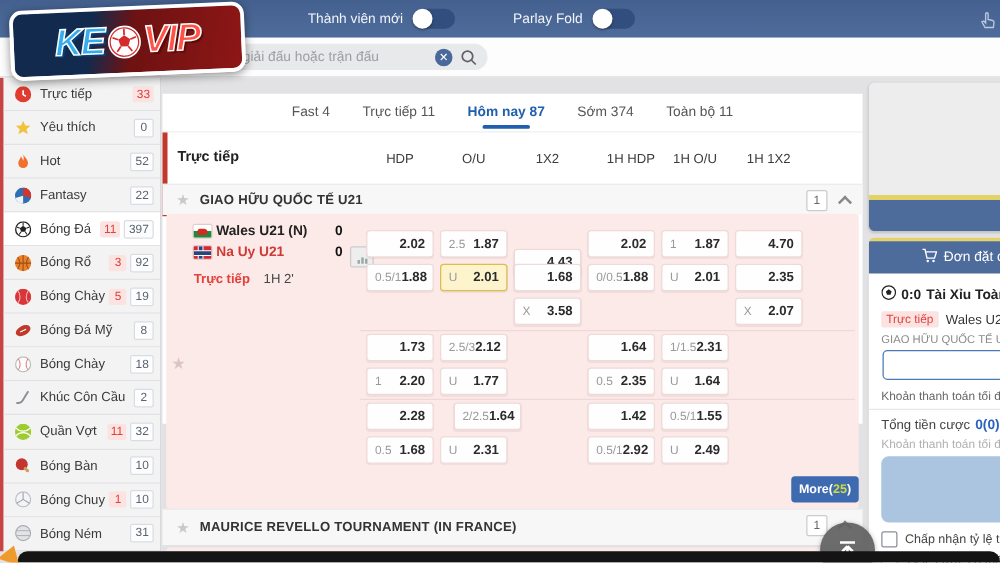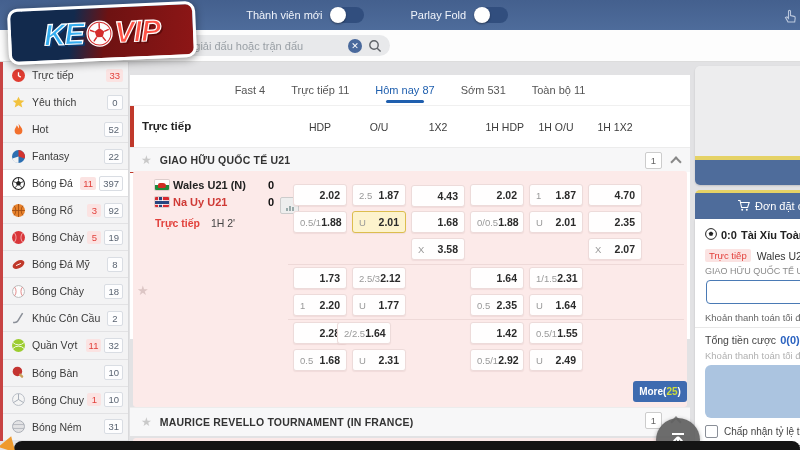--- a/index.html
+++ b/index.html
@@ -43,21 +43,21 @@
   .sb-row.sel{background:#fff;}
   .sb-ico{width:13px;height:13px;margin-right:7px;display:flex;align-items:center;justify-content:center;flex:0 0 auto;}
   .sb-label{flex:1;font-size:10.5px;color:#3a3a3a;white-space:nowrap;overflow:hidden;}
   .badge{font-size:9.5px;border-radius:2px;padding:1px 3px;margin-left:3px;min-width:8px;text-align:center;}
   .badge.live{color:#e2413c;background:#fbe3e2;}
   .badge.cnt{color:#5a6472;background:#fdfdfe;border:1px solid #d9dde3;}
   
   .main-card{position:absolute;left:130px;top:75px;width:560px;height:264px;background:#fff;z-index:2;}
   .tabs{height:30px;display:flex;align-items:center;justify-content:center;gap:26px;border-bottom:1px solid #f0f0f0;}
   .tab{font-size:11px;color:#555;cursor:pointer;position:relative;height:100%;display:flex;align-items:center;}
-  .tab.active{color:#1f5fae;font-weight:normal;}
+  .tab.active{color:#1f5fae;font-weight:bold;}
   .tab.active::after{content:"";position:absolute;left:50%;transform:translateX(-50%);bottom:2px;width:38px;height:3px;border-radius:2px;background:#1f5fae;}
   .thead{position:relative;height:42px;border-bottom:1px solid #f0f0f0;}
   .thead::before{content:"";position:absolute;left:0;top:0;bottom:-25px;width:4px;background:#c0392b;}
   .thead .tlabel{position:absolute;left:12px;top:14px;font-size:11.5px;font-weight:bold;color:#222;}
   .col-h{position:absolute;top:15px;width:54px;text-align:center;font-size:10.5px;color:#3c3c3c;}
   .sec-head{position:relative;height:24px;background:#f7f7f8;border-top:1px solid #ececec;display:flex;align-items:center;}
   .sec-star{color:#c9c9c9;font-size:12px;margin:0 8px 0 11px;cursor:pointer;}
   .sec-title{font-size:10.5px;font-weight:bold;color:#333;letter-spacing:.2px;}
   .sec-cnt{position:absolute;right:28px;top:4px;width:15px;height:15px;background:#fff;border:1px solid #ccc;border-radius:2px;font-size:9.5px;color:#666;text-align:center;line-height:15px;}
   .chev-up{position:absolute;right:10px;top:10px;width:6px;height:6px;border-top:2px solid #888;border-right:2px solid #888;transform:rotate(-45deg);cursor:pointer;}
@@ -339,21 +339,21 @@
       <span class="sb-label">Bóng Ném</span>
       <span class="badge cnt">31</span>
     </div>
   </div>
 
 <div class="main-card">
   <div class="tabs">
       <div class="tab">Fast 4</div>
       <div class="tab">Trực tiếp 11</div>
       <div class="tab active">Hôm nay 87</div>
-      <div class="tab">Sớm 531</div>
+      <div class="tab">Sớm 374</div>
       <div class="tab">Toàn bộ 11</div>
     </div>
 
   <div class="thead">
     <span class="tlabel">Trực tiếp</span>
   <span class="col-h" style="left: 163px;">HDP</span>
       <span class="col-h" style="left: 222px;">O/U</span>
       <span class="col-h" style="left: 281px;">1X2</span>
       <span class="col-h" style="left: 340px; text-align: right;">1H HDP</span>
       <span class="col-h" style="left: 399px;">1H O/U</span>
@@ -392,21 +392,21 @@
     <div class="blk-div" style="top:148px"></div>
     <div id="odds-cells">
         <div class="cell" style="left: 160px; top: 13px;">
           <span class="h"></span>
           <span class="o">2.02</span>
         </div>
         <div class="cell" style="left: 219px; top: 13px;">
           <span class="h">2.5</span>
           <span class="o">1.87</span>
         </div>
-        <div class="cell" style="left: 278px; top: 14px; justify-content: center;">
+        <div class="cell" style="left: 278px; top: 28px; justify-content: center;">
           <span class="h"></span>
           <span class="o">4.43</span>
         </div>
         <div class="cell" style="left: 337px; top: 13px;">
           <span class="h"></span>
           <span class="o">2.02</span>
         </div>
         <div class="cell" style="left: 396px; top: 13px;">
           <span class="h">1</span>
           <span class="o">1.87</span>
@@ -476,21 +476,21 @@
           <span class="o">2.35</span>
         </div>
         <div class="cell" style="left: 396px; top: 123px;">
           <span class="h">U</span>
           <span class="o">1.64</span>
         </div>
         <div class="cell" style="left: 160px; top: 151px;">
           <span class="h"></span>
           <span class="o">2.28</span>
         </div>
-        <div class="cell" style="left: 204px; top: 151px;">
+        <div class="cell" style="left: 230px; top: 151px;">
           <span class="h">2/2.5</span>
           <span class="o">1.64</span>
         </div>
         <div class="cell" style="left: 337px; top: 151px;">
           <span class="h"></span>
           <span class="o">1.42</span>
         </div>
         <div class="cell" style="left: 396px; top: 151px;">
           <span class="h">0.5/1</span>
           <span class="o">1.55</span>

